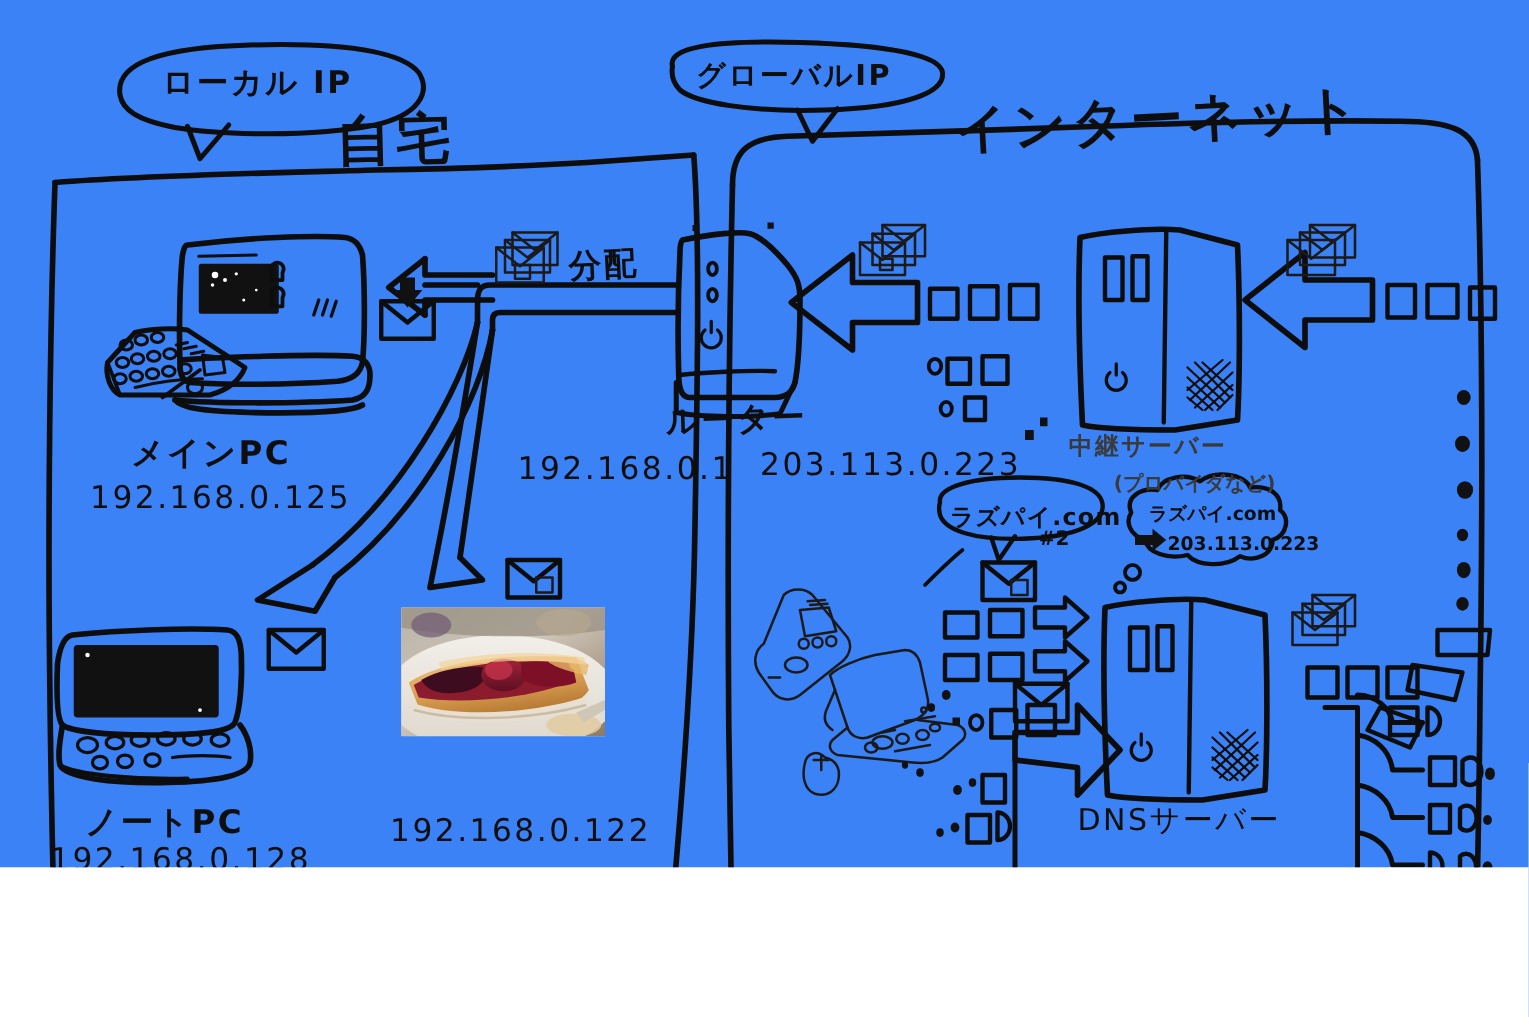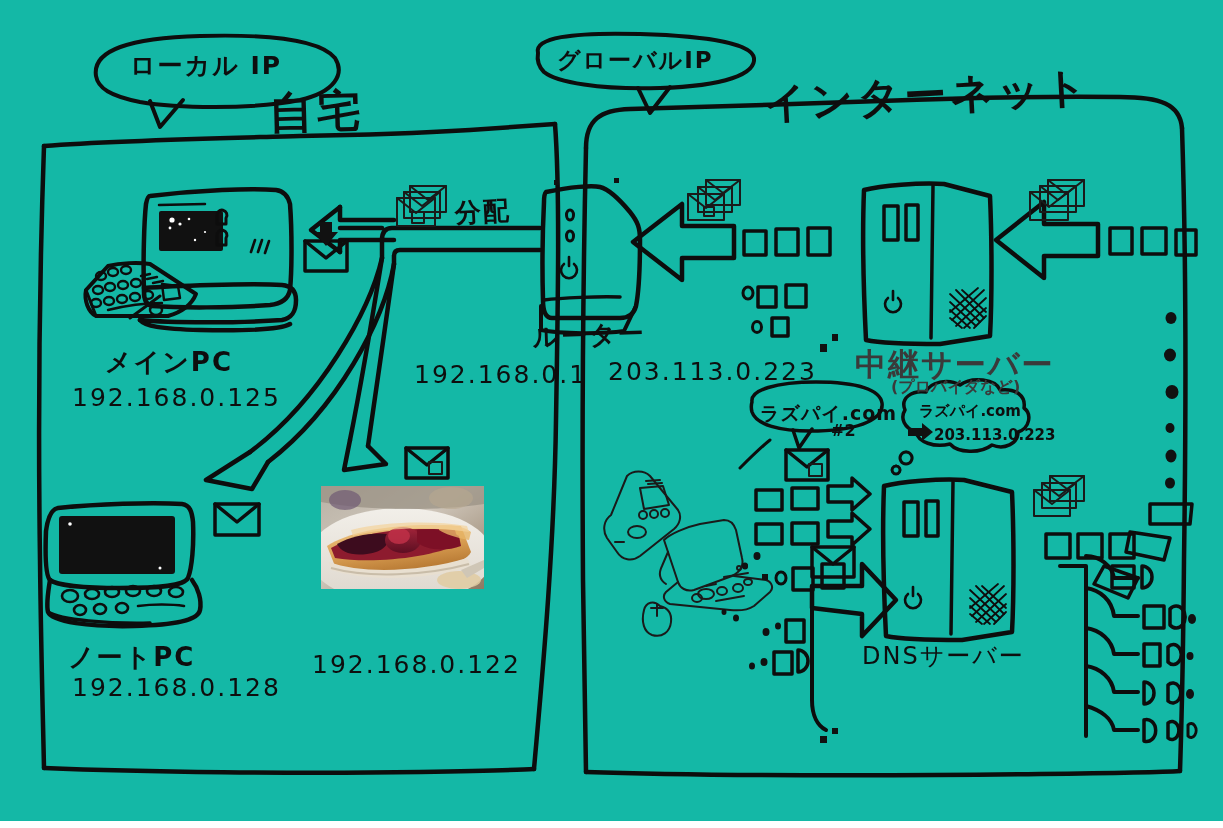--- a/index.html
+++ b/index.html
@@ -3,22 +3,22 @@
 <meta charset="utf-8">
 <style>
   html, body {
     margin: 0;
     padding: 0;
     background: #ffffff;
   }
   #canvas {
     position: relative;
     width: 1223px;
-    height: 821px;
-    background: #14b8a6;
+    height: 694px;
+    background: #3b82f6;
     overflow: hidden;
     font-family: "DejaVu Sans", sans-serif;
   }
   #canvas svg.layer {
     position: absolute;
     left: 0;
     top: 0;
     width: 1223px;
     height: 828px;
   }
@@ -587,26 +587,26 @@
   <div class="hand-text t-ip" style="left:414px; top:360px;">192.168.0.1</div>
 
   <div class="hand-text t-ip" style="left:608px; top:357px;">203.113.0.223</div>
 
   <div class="hand-text t-label jp" style="left:105px; top:345px;">メインPC</div>
 
   <div class="hand-text t-ip" style="left:72px; top:383px;">192.168.0.125</div>
 
   <div class="hand-text t-label jp" style="left:68px; top:640px;">ノートPC</div>
 
-  <div class="hand-text t-ip" style="left:40px; top:673px;padding-left:32px;">192.168.0.128</div>
+  <div class="hand-text t-ip" style="left:40px; top:673px;">192.168.0.128</div>
 
 
   <div class="hand-text t-ip" style="left:312px; top:650px;">192.168.0.122</div>
 
-  <div class="hand-text t-label jp" style="left:855px; top:344px; font-size:31px; color:#3a3a3a;">中継サーバー</div>
+  <div class="hand-text t-label jp" style="left:855px; top:344px; font-size:19px; color:#3a3a3a;">中継サーバー</div>
 
   <div class="hand-text t-tiny jp" style="left:891px; top:377px; color:#3a3a3a;">(プロバイダなど)</div>
 
   <div class="hand-text t-small jp" style="left:760px; top:401px;">ラズパイ.com</div>
 
   <div class="hand-text t-tiny jp" style="left:831px; top:421px;">#2</div>
 
   <div class="hand-text t-mini jp" style="left:919px; top:402px;">ラズパイ.com</div>
 
   <div class="hand-text t-mini" style="left:934px; top:426px;">203.113.0.223</div>

